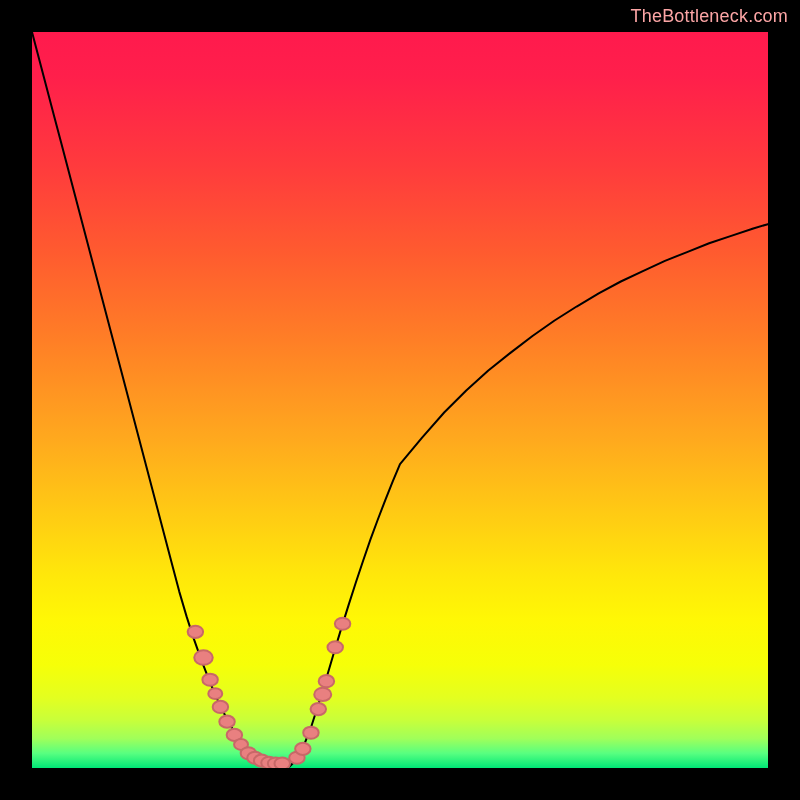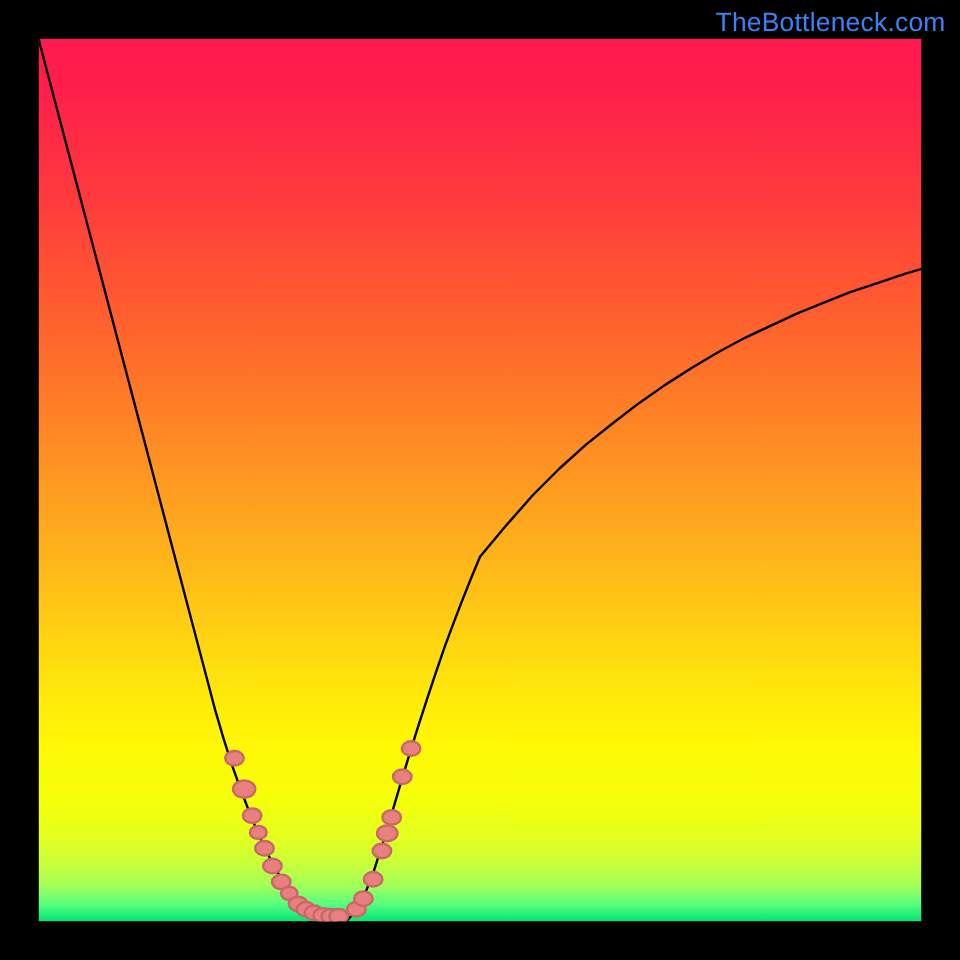--- a/index.html
+++ b/index.html
@@ -14,22 +14,22 @@
   .frame {
     position: absolute;
     top: 0; left: 0;
     width: 800px; height: 800px;
     background: #000;
   }
   .watermark {
     position: absolute;
     top: 6px;
     right: 12px;
-    color: #3b82f6;
-    font-size: 22px;
+    color: #fca5a5;
+    font-size: 18px;
     font-weight: 400;
     letter-spacing: 0.2px;
     z-index: 5;
   }
   .plot-area {
     position: absolute;
     top: 32px;
     left: 32px;
     width: 736px;
     height: 736px;

